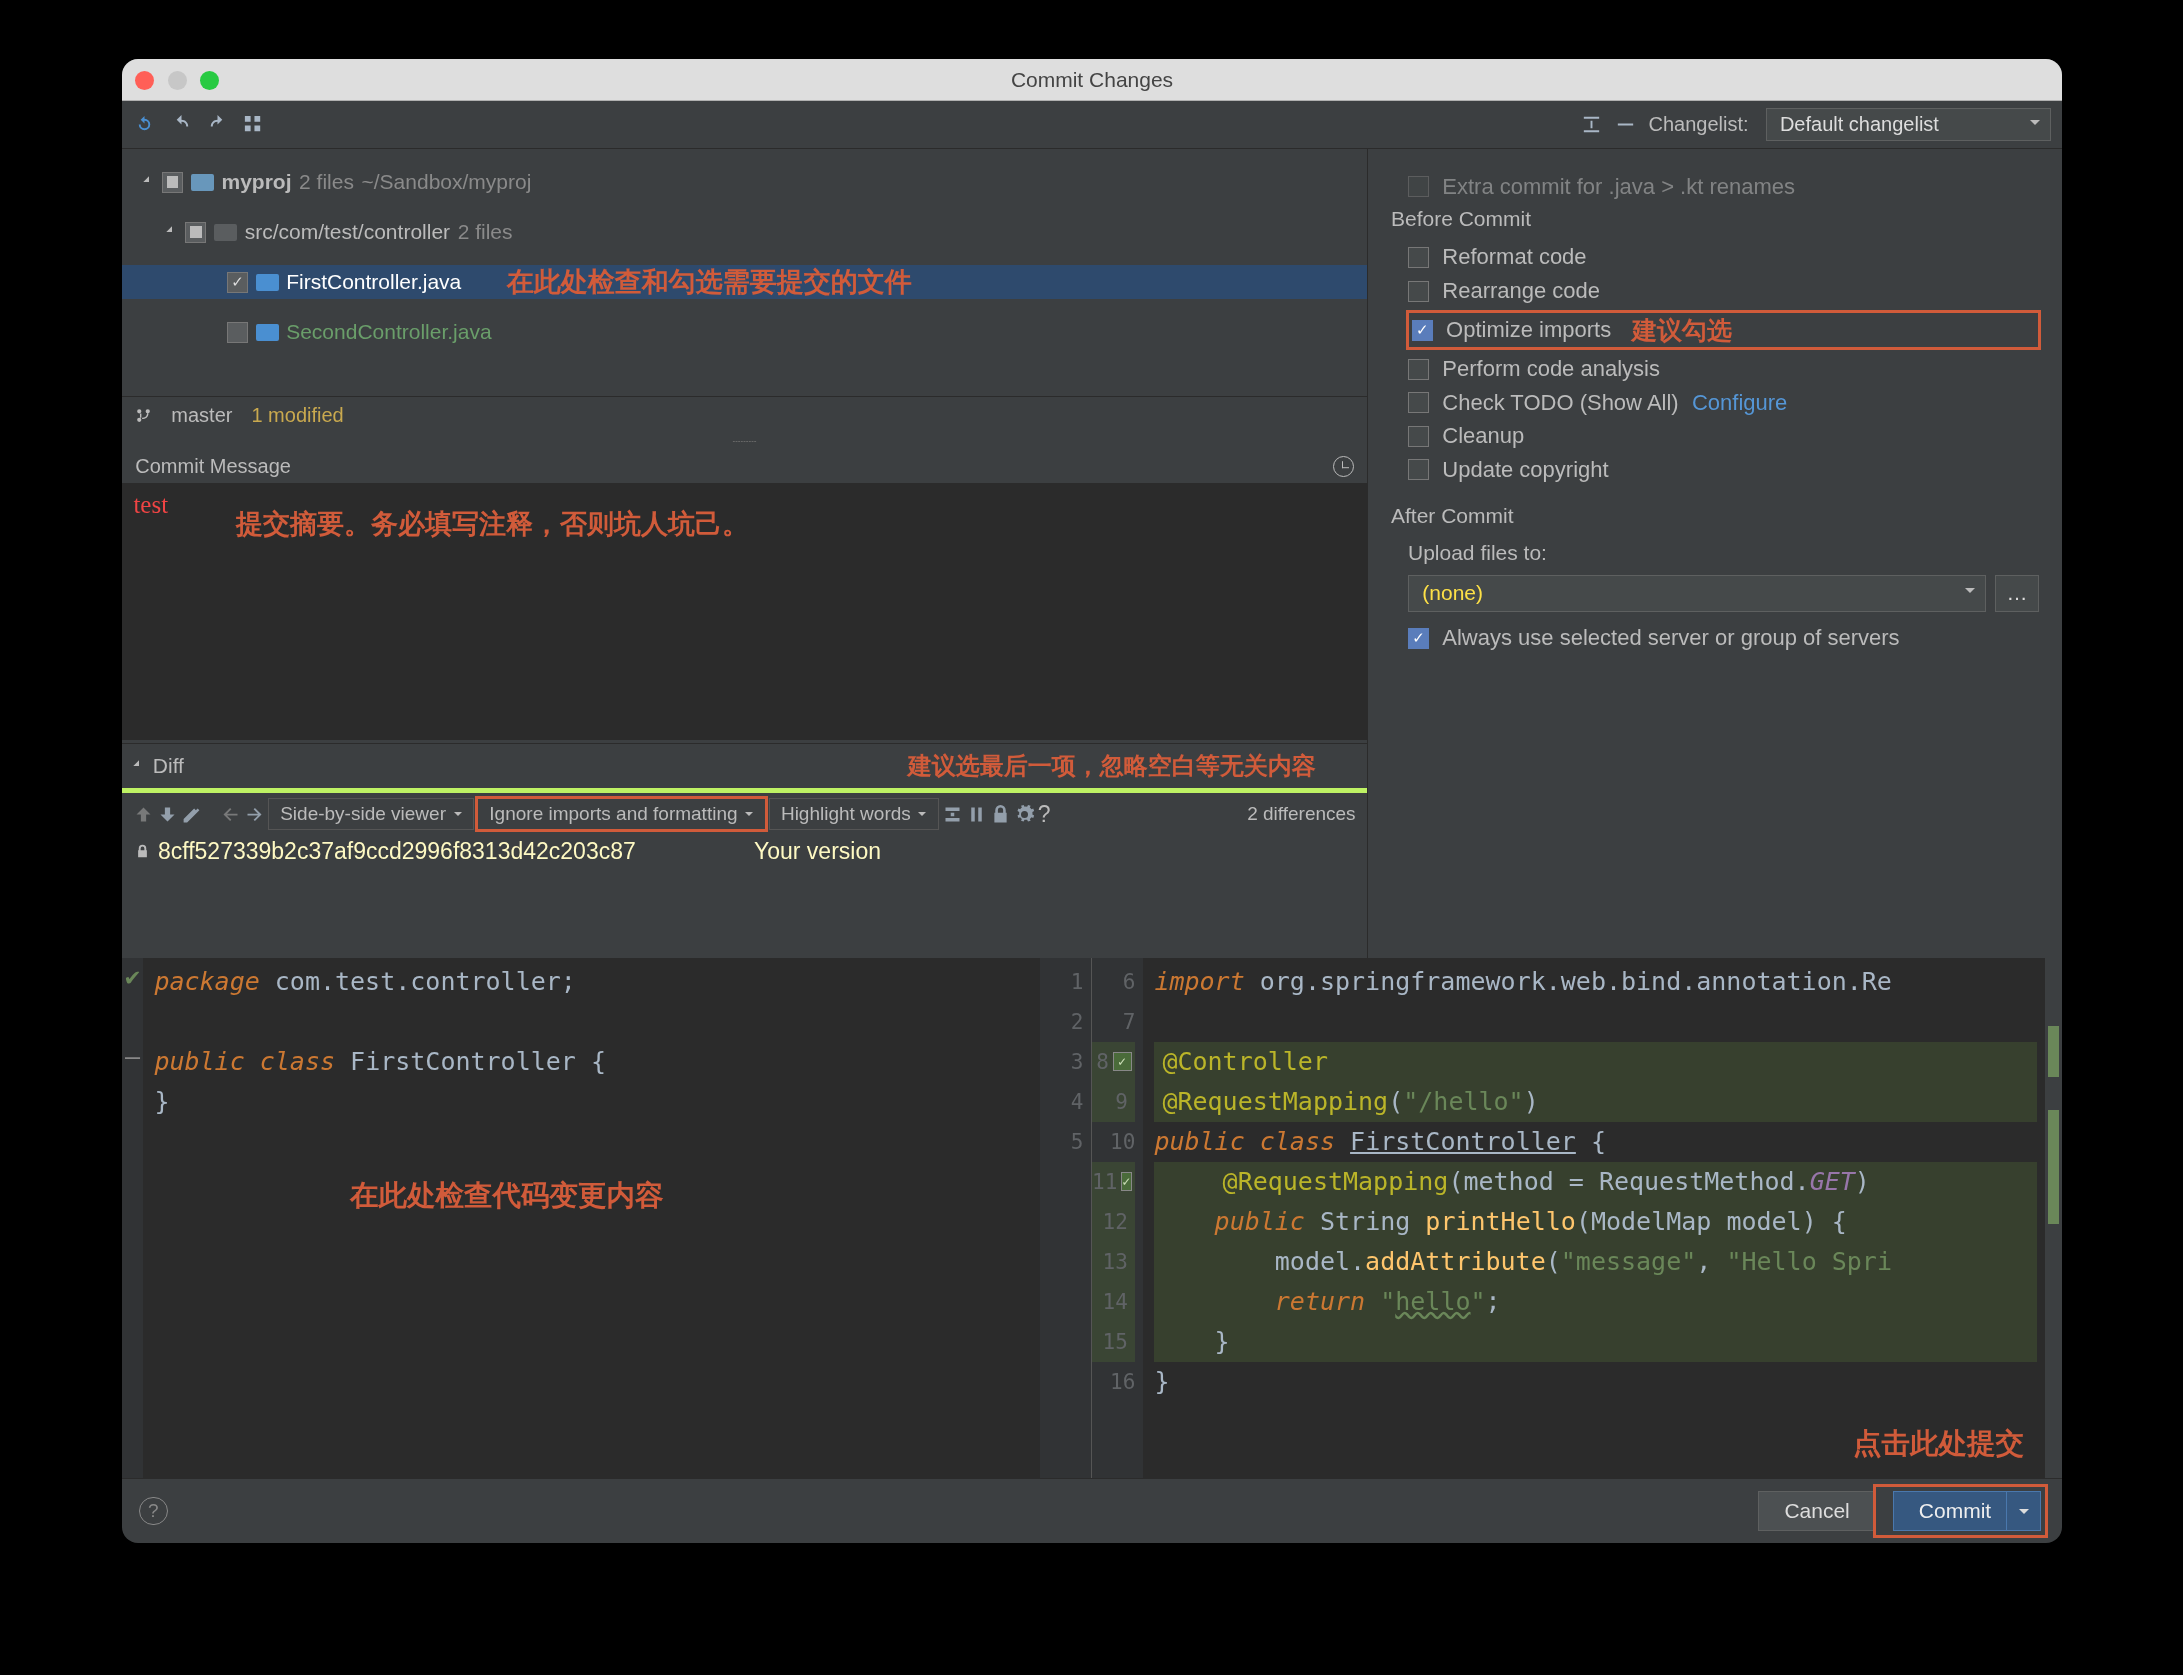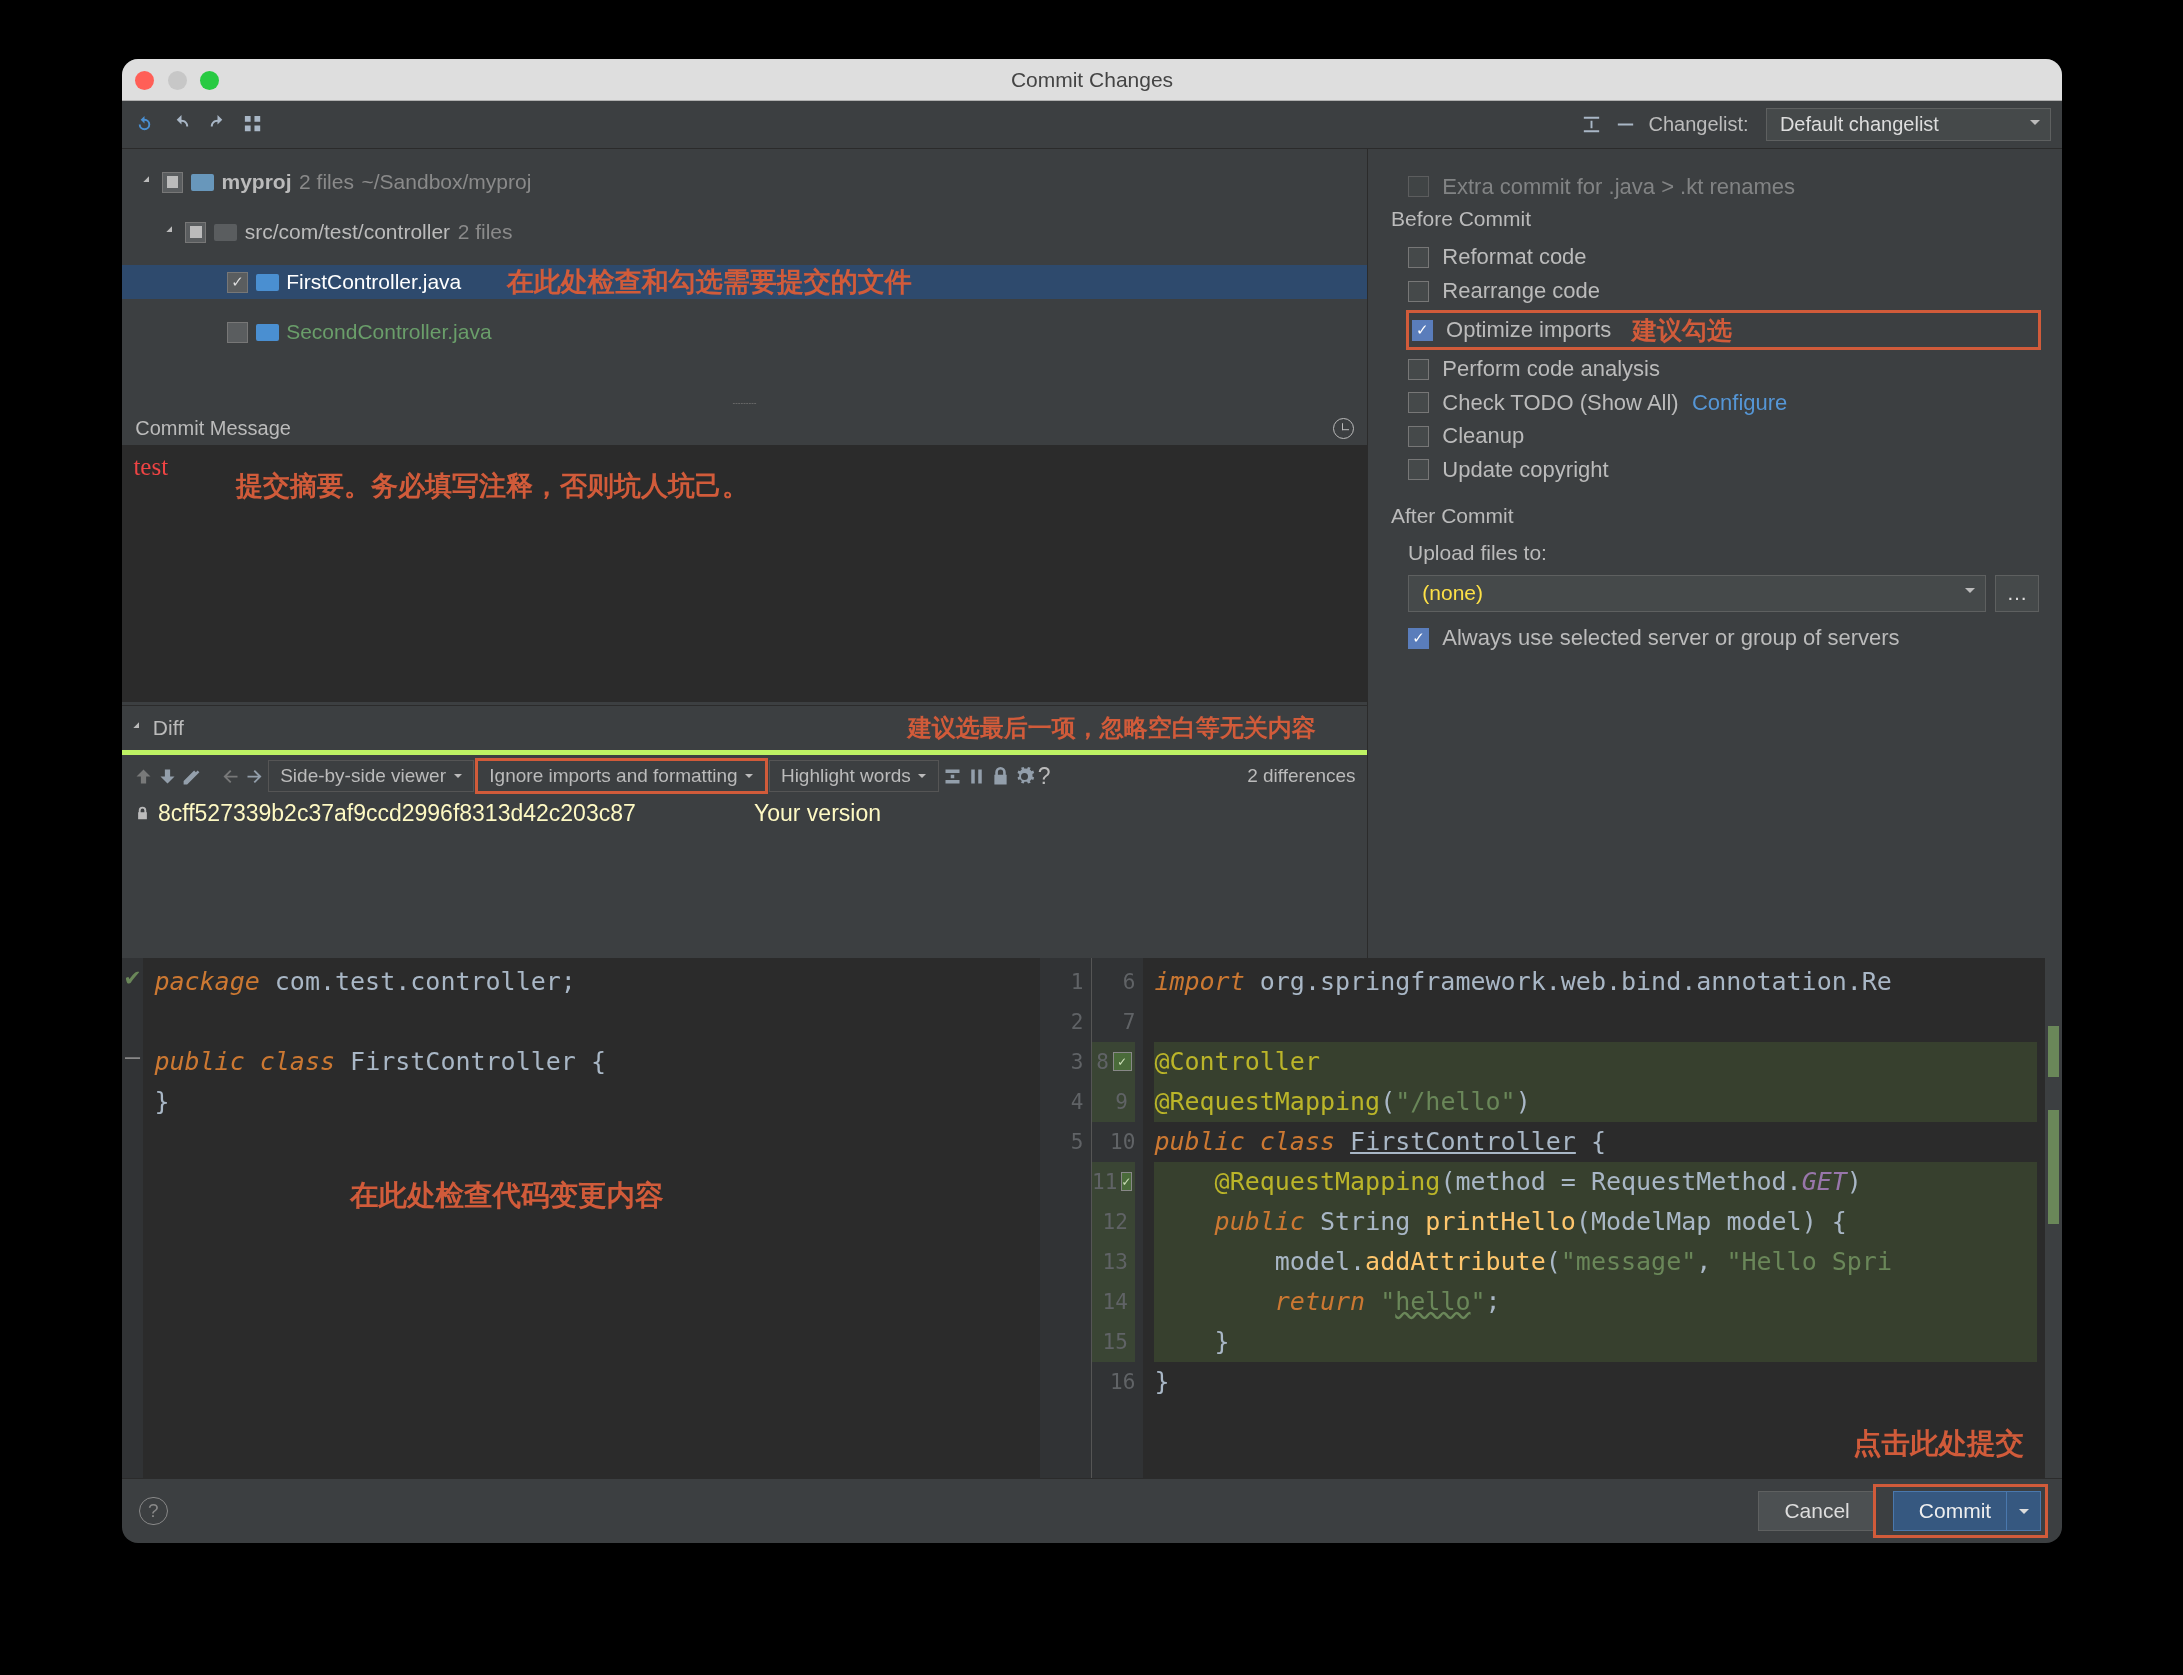--- a/index.html
+++ b/index.html
@@ -74,21 +74,21 @@
   .diff-revbar { display:flex; padding:1.9px 13.3px; color:#fef9c3; font-size:23px; }
   .diff-revbar .rev { flex:1; display:flex;align-items:center;gap:7.6px;}
   .lock { width:15px;height:15px; }
   .codewrap { flex:1; display:flex; background:#2b2b2b; position:relative; min-height:0;}
   .code-left, .code-right { position:relative; display:flex; font-family: "Menlo","Consolas",monospace; font-size:25px; }
   .code-left { width:50%; border-right:1px solid #555;}
   .code-right { width:50%; }
   .gutter { width:51px; background:#313335; color:#606366; text-align:right; padding:3.8px 7.6px 0 0; line-height:40px; font-size:21px; position:relative;}
   .gutter2 { width:51px; background:#313335; color:#606366; text-align:right; padding:3.8px 7.6px 0 0; line-height:40px; font-size:21px; display:flex;flex-direction:column;align-items:flex-end;}
   .codebody { flex:1; padding:3.8px 7.6px 0 11.4px; line-height:40px; white-space:pre; color:#a9b7c6; overflow:hidden;}
-  .kw { color:#cc7832; font-style:italic;} .str{color:#6a8759;} .ann{color:#bbb529;} .mth{color:#ffc66d;}
+  .kw { color:#cc7832; font-style:italic;} .str{color:#6a8759;} .ann{color:#bbb529;padding-left:8px;} .mth{color:#ffc66d;}
   .greenband { background:rgba(70,90,50,.45); }
   .marker-strip { width:17px; background:#3c3f41; position:relative; }
   .marker-strip .mk { position:absolute; left:2.9px; width:11.4px; background:#6a8759;}
   .code-annot { position:absolute; pointer-events:none; }
   .cbmini { display:inline-flex; width:19px;height:19px;align-items:center;justify-content:center;border:1px solid #888;background:#4a6b3a;color:#cde0b8;font-size:13.3px;margin-left:3.8px;}
   
   .rc-section { margin-bottom:21px; }
   .rc-title { color:#bbb; font-size:21px; margin-bottom:13.3px; }
   .rc-check { display:flex; align-items:center; gap:13.3px; margin:7.6px 0 7.6px 17px; font-size:22px; color:#bbb;}
   .rc-check .bx { width:21px;height:21px;border:1px solid #777;background:#45494a;display:flex;align-items:center;justify-content:center;}
@@ -178,20 +178,27 @@
           <span class="file-icon java"></span>
           <span>FirstController.java</span>
           <span style="margin-left:38px" class="annot-red">在此处检查和勾选需要提交的文件</span>
         </div>
         <div class="tree-row" style="padding-left:105px;color:#6a9e6a">
           <span class="cb"></span>
           <span class="file-icon java"></span>
           <span>SecondController.java</span>
         </div>
       </div>
+      <div class="branchbar">
+        <svg class="branch-ic" viewBox="0 0 24 24">
+            <path fill="#bbb" d="M6 3a3 3 0 100 6 3 3 0 000-6zm12 0a3 3 0 100 6 3 3 0 000-6zM6 15a3 3 0 100 6 3 3 0 000-6zm1-6v6h2V9zm10 0c0 4-3 6-7 6v2c5 0 9-3 9-8z"></path>
+          </svg>
+        <span>master</span>
+        <span class="modified">1 modified</span>
+      </div>
       <div class="grip">┄┄┄</div>
       <div class="commit-msg-label">
         <span>Commit Message</span>
         <span class="hist-ic"></span>
       </div>
       <div class="commit-wrap">
         <textarea class="commit-textarea" style="">test</textarea>
         <div class="commit-annot annot-red">提交摘要。务必填写注释，否则坑人坑己。</div>
       </div>
 

